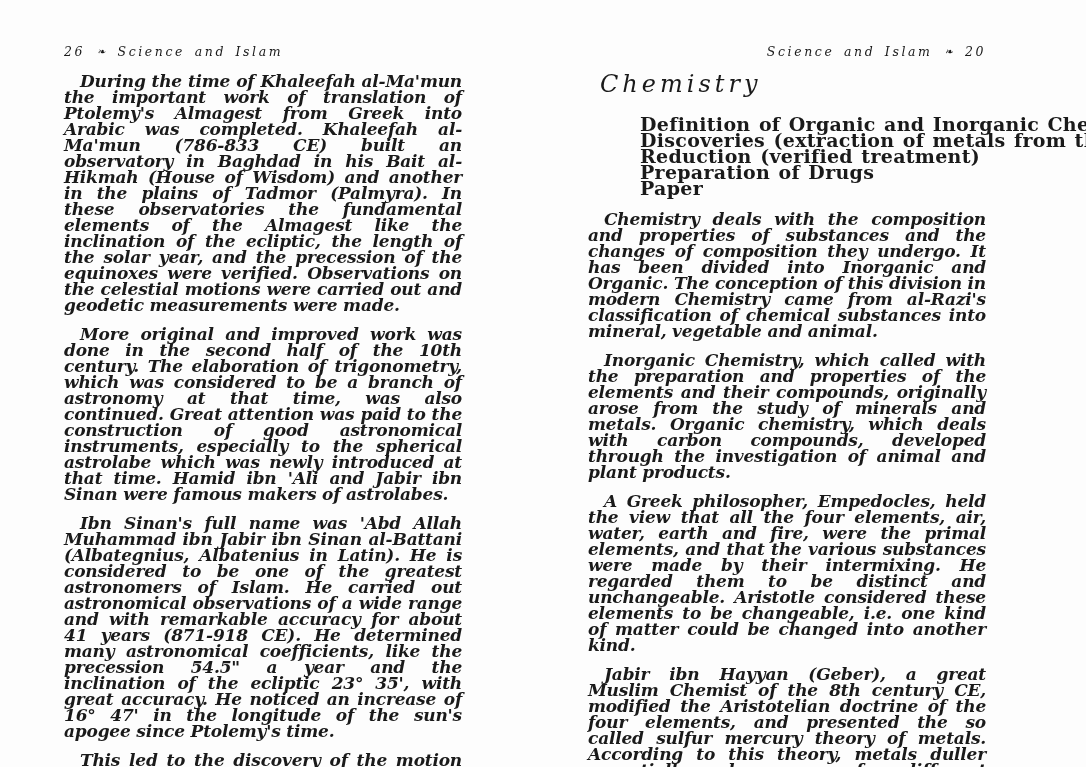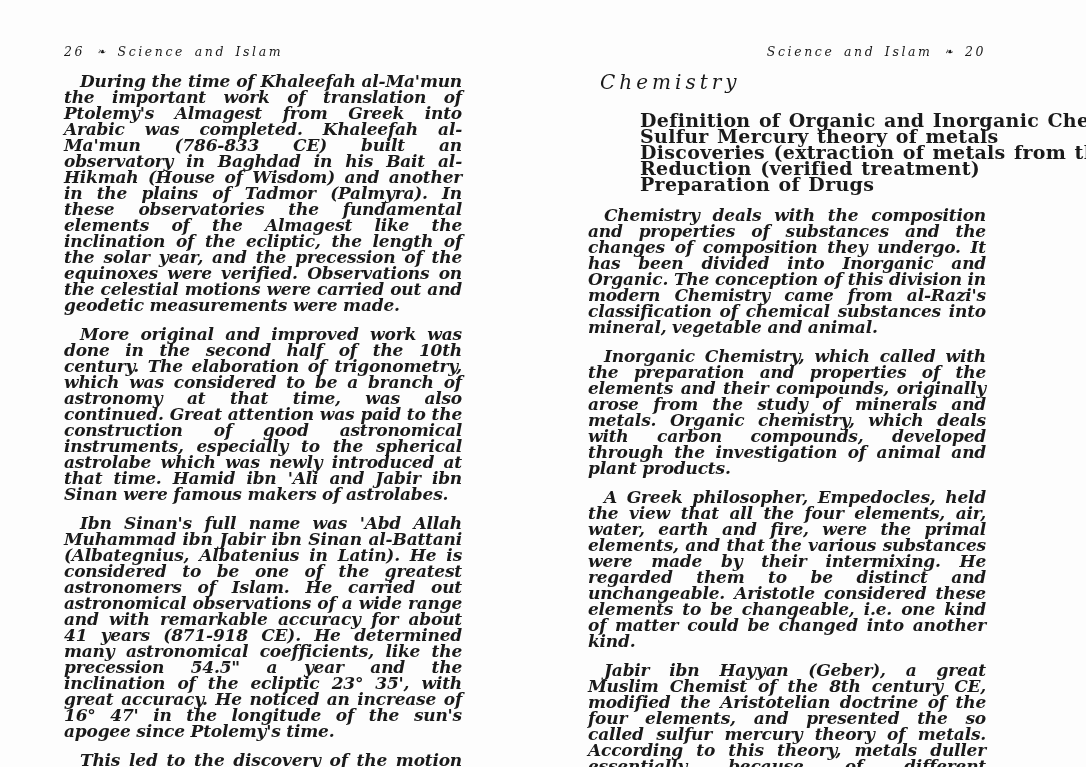--- a/index.html
+++ b/index.html
@@ -52,21 +52,21 @@
     line-height:16px;
     text-align:justify;
     text-indent:16px;
     letter-spacing:-0.2px;
     margin:0 0 13px 0;
     hyphens:none;
   }
 
   .section-title{
     font-style:italic;
-    font-size:20px;
+    font-size:24px;
     letter-spacing:4px;
     margin:11px 0 0 12px;
     white-space:nowrap;
   }
   .topics{
     margin:19px 0 10px 52px;
     font-weight:bold;
     font-size:19px;
     line-height:15.9px;
     letter-spacing:0.3px;
@@ -97,24 +97,24 @@
     <div class="running-head align-right">
       <span>Science and Islam</span>
       <span class="fleuron">❧</span>
       <span>20</span>
     </div>
 
     <div class="section-title">Chemistry</div>
 
     <div class="topics">
       <div class="topic-item">Definition of Organic and Inorganic Chemistry</div>
-      <div class="topic-item">Sulfur Mercury theory of metals</div>
       <div class="topic-item">Discoveries (extraction of metals from their ores)</div>
       <div class="topic-item">Reduction (verified treatment)</div>
       <div class="topic-item">Preparation of Drugs</div>
+      <div class="topic-item">Paper</div>
     </div>
 
     <div class="body-text">
       <p class="para">Chemistry deals with the composition and properties of substances and the changes of composition they undergo. It has been divided into Inorganic and Organic. The conception of this division in modern Chemistry came from al-Razi's classification of chemical substances into mineral, vegetable and animal.</p>
       <p class="para">Inorganic Chemistry, which called with the preparation and properties of the elements and their compounds, originally arose from the study of minerals and metals. Organic chemistry, which deals with carbon compounds, developed through the investigation of animal and plant products.</p>
       <p class="para">A Greek philosopher, Empedocles, held the view that all the four elements, air, water, earth and fire, were the primal elements, and that the various substances were made by their intermixing. He regarded them to be distinct and unchangeable. Aristotle considered these elements to be changeable, i.e. one kind of matter could be changed into another kind.</p>
       <p class="para">Jabir ibn Hayyan (Geber), a great Muslim Chemist of the 8th century CE, modified the Aristotelian doctrine of the four elements, and presented the so called sulfur mercury theory of metals. According to this theory, metals duller essentially because of different proportions of sulfur and mercury in them. He also formulated the theory of geologic formation of metals. Unlike his Greek predecessors, he did not merely speculate, but performed experiments to reach certain conclusions. He recognized and stated the importance of experimentation in Chemistry. He combined the</p>
     </div>
   </div>
 

